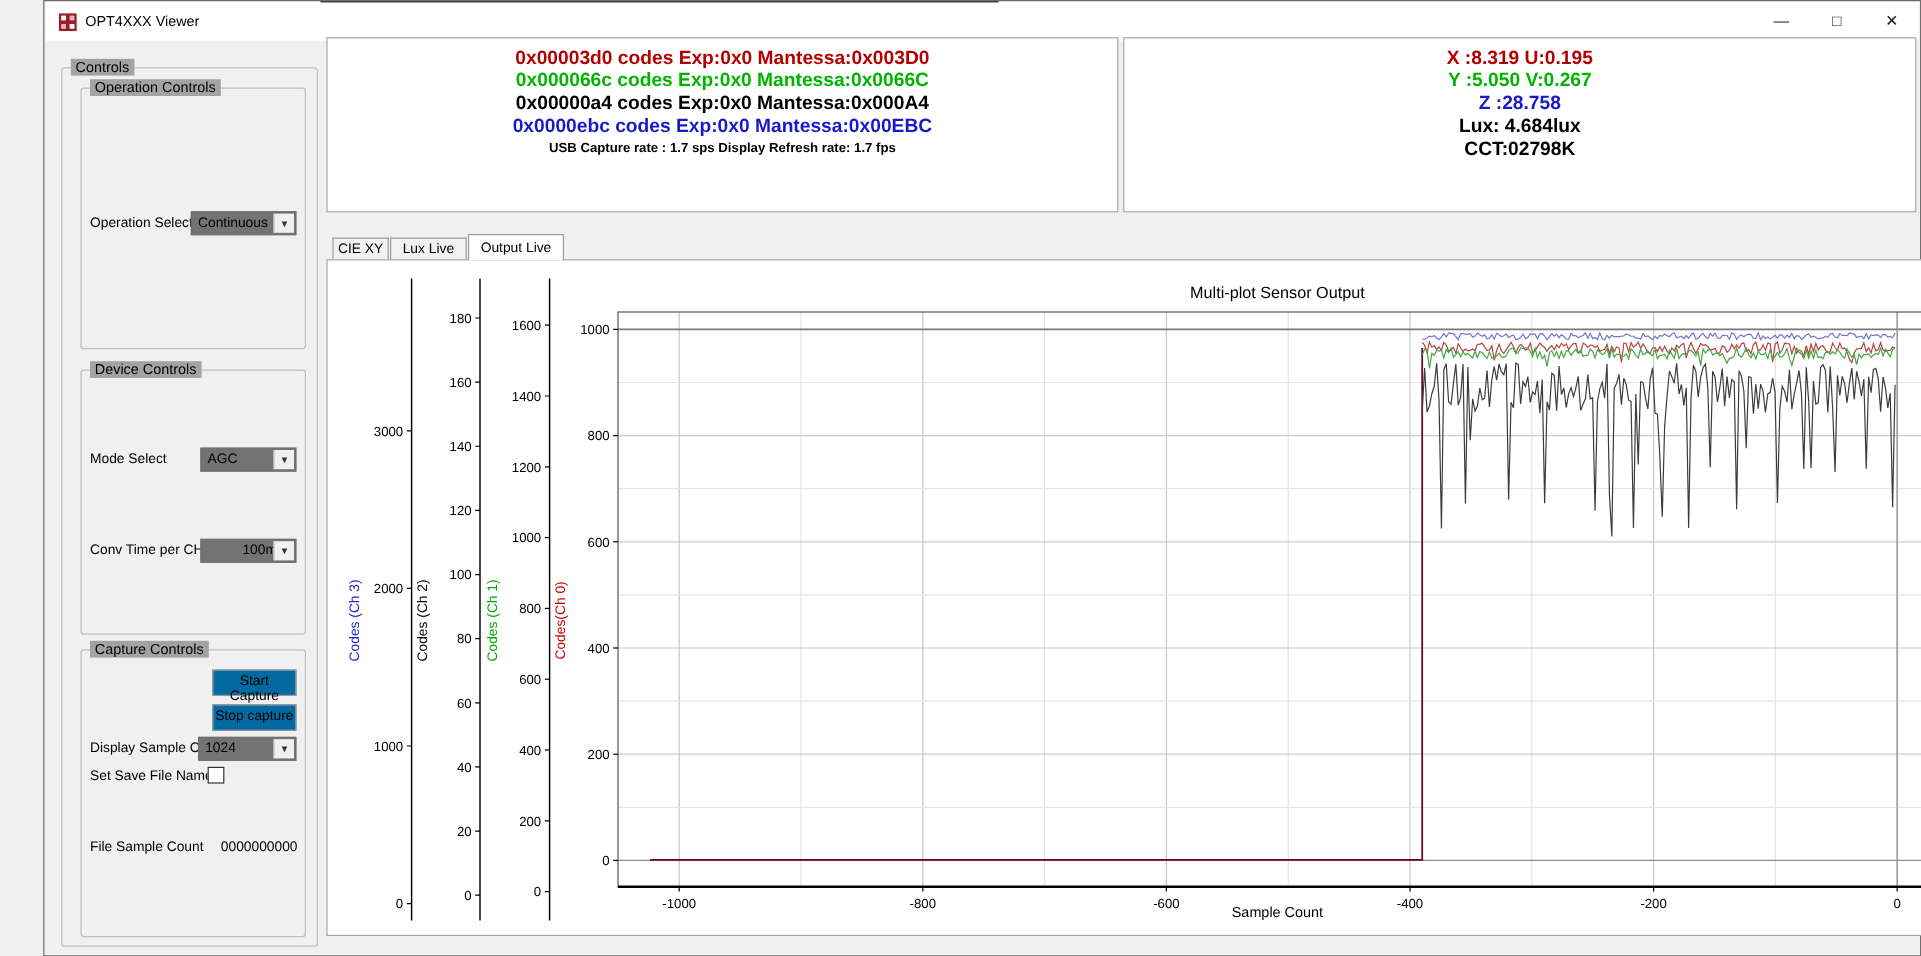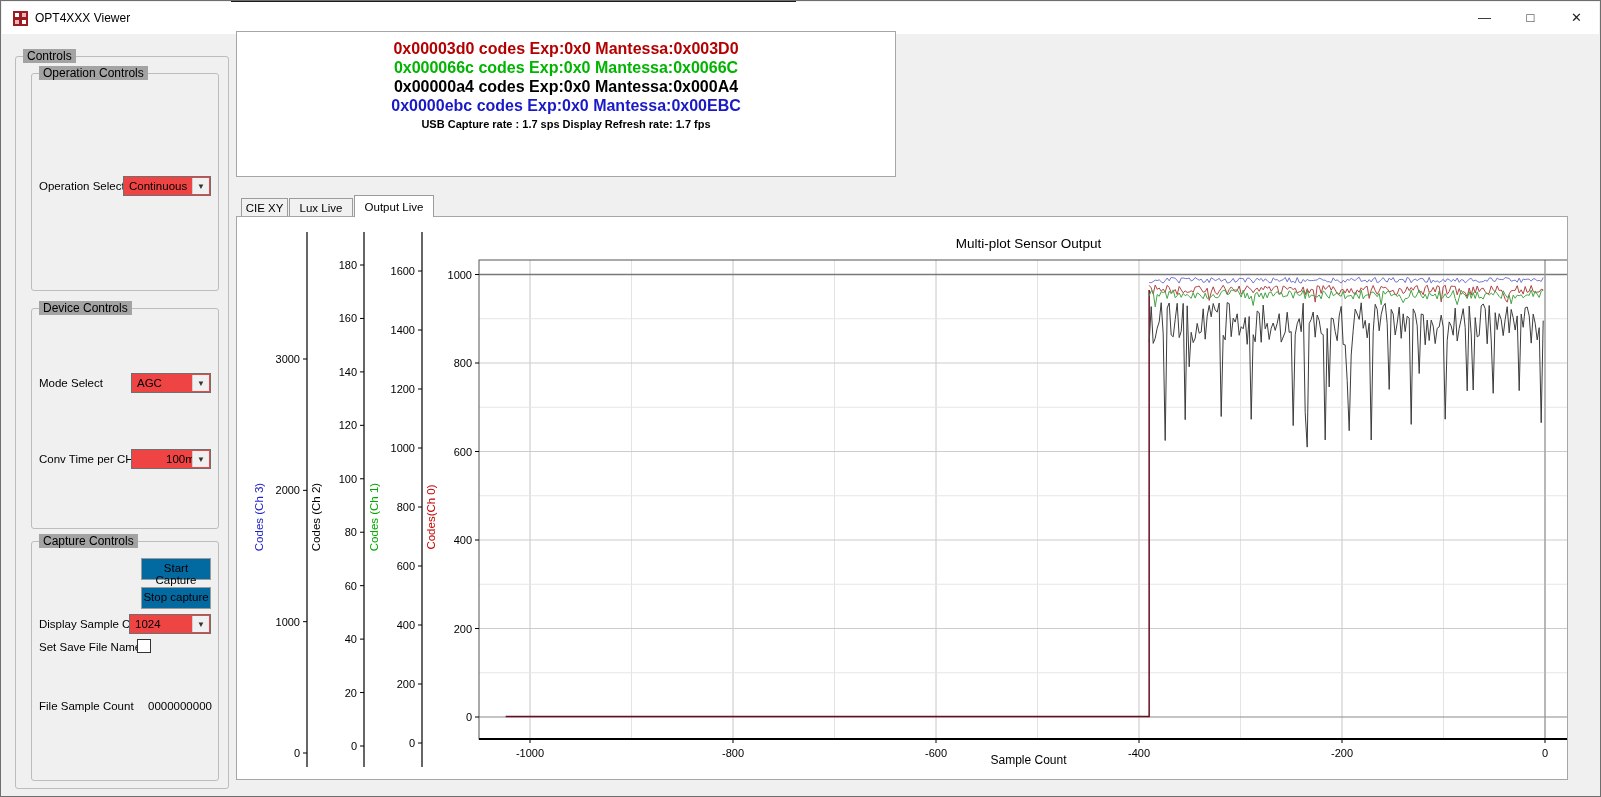--- a/index.html
+++ b/index.html
@@ -2,38 +2,38 @@
 <html><head>
 <meta charset="utf-8">
 <style>
   * { margin:0; padding:0; box-sizing:border-box; }
   html,body { width:1601px; height:797px; overflow:hidden; }
   body {
     font-family:"Liberation Sans", sans-serif;
     background:#f0f0f0; position:relative;
     color:#000;
   }
-  #window { position:absolute; inset:0; border:1px solid #6e6e6e; }
+  #window { position:absolute; inset:0; border:1px solid #6e6e6e;margin-left:36px; }
   #top-sliver { position:absolute; left:230px; top:0; width:565px; height:3px; background:#1a1a1a; }
 
   
   #titlebar { position:absolute; left:1px; top:1px; right:1px; height:32px; background:#ffffff; }
   #app-icon { position:absolute; left:11px; top:9px; width:15px; height:15px; }
   #title-text { position:absolute; left:33px; top:9px; font-size:12px; color:#000; }
   .win-btn { position:absolute; top:0; width:45px; height:32px; text-align:center; line-height:32px; font-size:13px; color:#222; cursor:default; }
   #btn-min { right:92px; }
   #btn-max { right:46px; }
   #btn-close { right:0px; }
 
   
   .groupbox { position:absolute; border:1px solid #bdbdbd; border-radius:3px; background:#f0f0f0; }
   .groupbox-label { position:absolute; top:-8px; left:7px; background:#a3a3a3; padding:0 4px; font-size:12px; color:#000; white-space:nowrap; }
   .ctl-label { position:absolute; font-size:11.5px; color:#000; white-space:nowrap; }
 
-  .dropdown { position:absolute; height:20px; background:#ef4444; border:1px solid #707070; font-size:11.5px; line-height:18px; padding-left:5px; color:#000; }
+  .dropdown { position:absolute; height:20px; background:#737373; border:1px solid #707070; font-size:11.5px; line-height:18px; padding-left:5px; color:#000; }
   .dropdown .arrow { position:absolute; right:1px; top:1px; bottom:1px; width:17px; background:#f0f0f0; text-align:center; font-size:8px; line-height:17px; color:#333; border-left:1px solid #d0d0d0; }
 
   .push-btn { position:absolute; background:#0369a1; border:1px solid #9a9a9a; font-size:11.5px; font-family:"Liberation Sans",sans-serif; text-align:center; color:#000; padding-top:3px; }
   .checkbox { position:absolute; width:14px; height:14px; background:#fff; border:1px solid #333; }
 
   
   .info-panel { position:absolute; top:30px; height:146px; background:#ffffff; border:1px solid #a6a6a6; text-align:center; }
   #code-panel { left:235px; width:660px; padding-top:7px; }
   #cie-panel  { left:899px; width:661px; padding-top:7px; }
   .hex-line  { font-size:16px; font-weight:bold; line-height:19px; letter-spacing:0px; }
@@ -111,20 +111,27 @@
   <div class="checkbox" style="left:136px; top:638px;"></div>
   <span class="ctl-label" style="left:38px; top:699px;">File Sample Count</span>
   <span class="ctl-label" style="left:147px; top:699px;">0000000000</span>
 
   <div class="info-panel" id="code-panel">
       <div class="hex-line" style="color: rgb(180, 0, 0);">0x00003d0 codes Exp:0x0 Mantessa:0x003D0</div>
       <div class="hex-line" style="color: rgb(0, 180, 0);">0x000066c codes Exp:0x0 Mantessa:0x0066C</div>
       <div class="hex-line" style="color: rgb(0, 0, 0);">0x00000a4 codes Exp:0x0 Mantessa:0x000A4</div>
       <div class="hex-line" style="color: rgb(25, 25, 200);">0x0000ebc codes Exp:0x0 Mantessa:0x00EBC</div>
       <div class="rate-line">USB Capture rate : 1.7 sps Display Refresh rate: 1.7 fps</div>
+    </div>
+  <div class="info-panel" id="cie-panel">
+      <div class="cie-line" style="color: rgb(180, 0, 0);">X :8.319 U:0.195</div>
+      <div class="cie-line" style="color: rgb(0, 180, 0);">Y :5.050 V:0.267</div>
+      <div class="cie-line" style="color: rgb(25, 25, 200);">Z :28.758</div>
+      <div class="cie-line" style="color: rgb(0, 0, 0);">Lux: 4.684lux</div>
+      <div class="cie-line" style="color: rgb(0, 0, 0);">CCT:02798K</div>
     </div>
 
   <div id="tabbar">
       <div class="tab" style="left: 5px; width: 47px;">CIE XY</div>
       <div class="tab" style="left: 53px; width: 64px;">Lux Live</div>
       <div class="tab selected" style="left: 118px; width: 80px;">Output Live</div>
     </div>
   <div id="tab-panel">
     <svg id="chart-svg" width="1330" height="562" viewBox="0 0 1330 562">
         <line x1="293.0000000000001" y1="43" x2="293.0000000000001" y2="522" stroke="#c6c6c6" stroke-width="1"></line>

